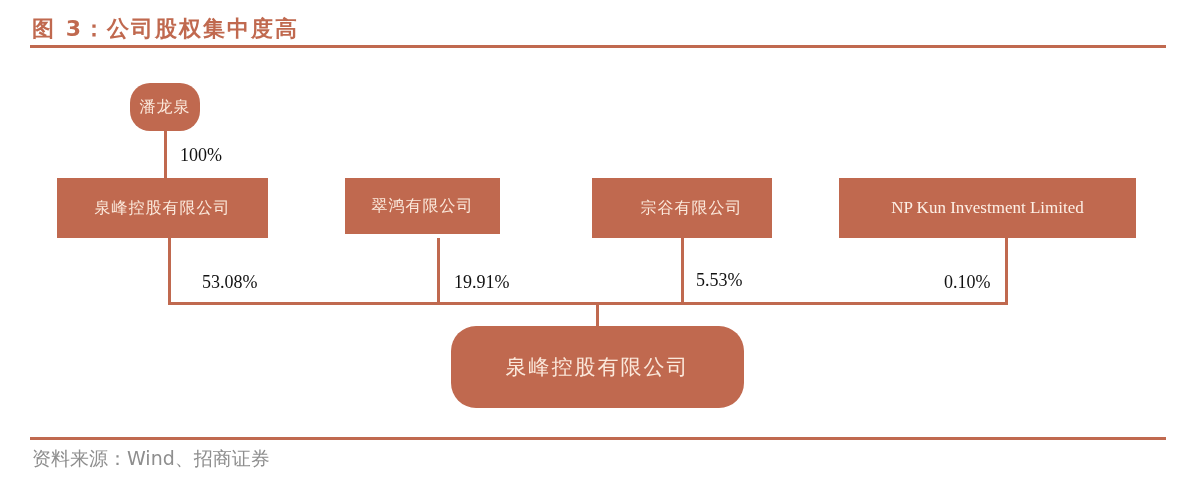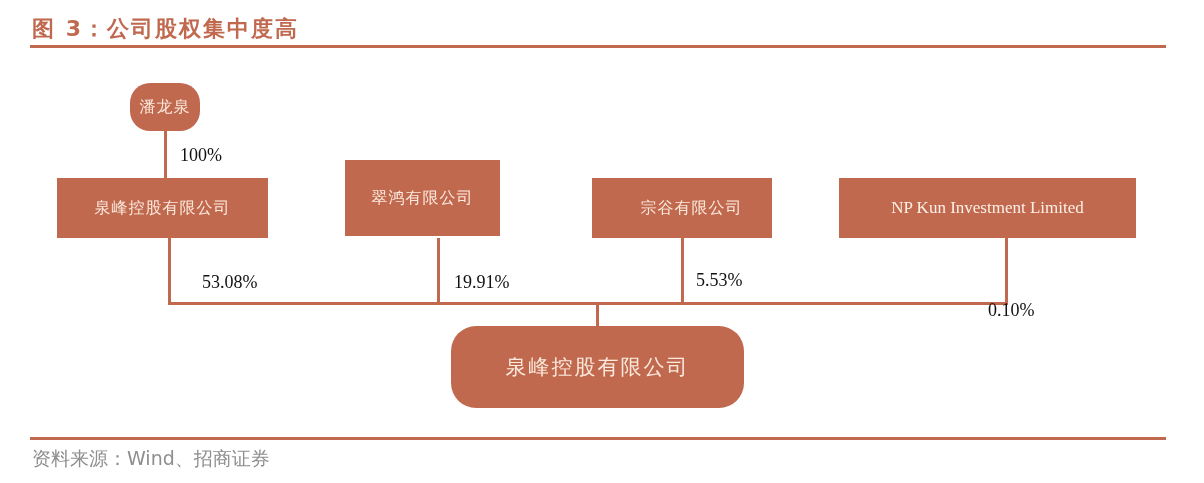--- a/index.html
+++ b/index.html
@@ -21,33 +21,33 @@
 <body>
 
 <div class="title">图 3：公司股权集中度高</div>
 <div class="rule" style="top:45px;"></div>
 
 <div class="box" style="left:130px; top:83px; width:70px; height:48px;border-radius:20px;">潘龙泉</div>
 <div class="line" style="left:164px; top:131px; width:3px; height:47px;"></div>
 <div class="pct" style="left:180px; top:145px;">100%</div>
 
 <div class="box" style="left:57px; top:178px; width:211px; height:60px;">泉峰控股有限公司</div>
-<div class="box" style="left:345px; top:160px; width:155px; height:76px;">翠鸿有限公司</div>
+<div class="box" style="left:345px; top:178px; width:155px; height:56px;">翠鸿有限公司</div>
 <div class="box" style="left:592px; top:178px; width:161px; height:60px;padding-left:19px;">宗谷有限公司</div>
 <div class="box en" style="left:839px; top:178px; width:297px; height:60px;">NP Kun Investment Limited</div>
 
 <div class="line" style="left:168px; top:238px; width:3px; height:66px;"></div>
 <div class="line" style="left:437px; top:238px; width:3px; height:66px;"></div>
 <div class="line" style="left:681px; top:238px; width:3px; height:66px;"></div>
 <div class="line" style="left:1005px; top:238px; width:3px; height:66px;"></div>
 
 <div class="line" style="left:168px; top:302px; width:840px; height:3px;"></div>
 <div class="line" style="left:596px; top:302px; width:3px; height:24px;"></div>
 
 <div class="pct" style="left:202px; top:272px;">53.08%</div>
 <div class="pct" style="left:454px; top:272px;">19.91%</div>
 <div class="pct" style="left:696px; top:270px;">5.53%</div>
-<div class="pct" style="left:988px; top:272px;margin-top:28px;">0.10%</div>
+<div class="pct" style="left:944px; top:272px;">0.10%</div>
 
 <div class="box big" style="left:451px; top:326px; width:293px; height:82px;">泉峰控股有限公司</div>
 
 <div class="rule" style="top:437px;"></div>
 <div class="source">资料来源：Wind、招商证券</div>
 
 </body></html>

